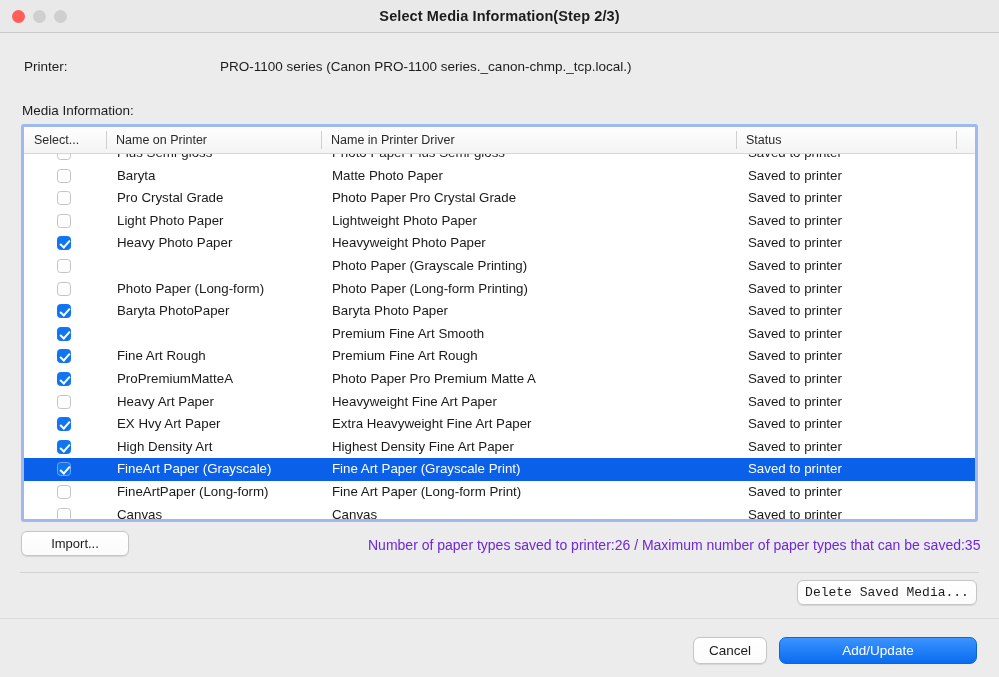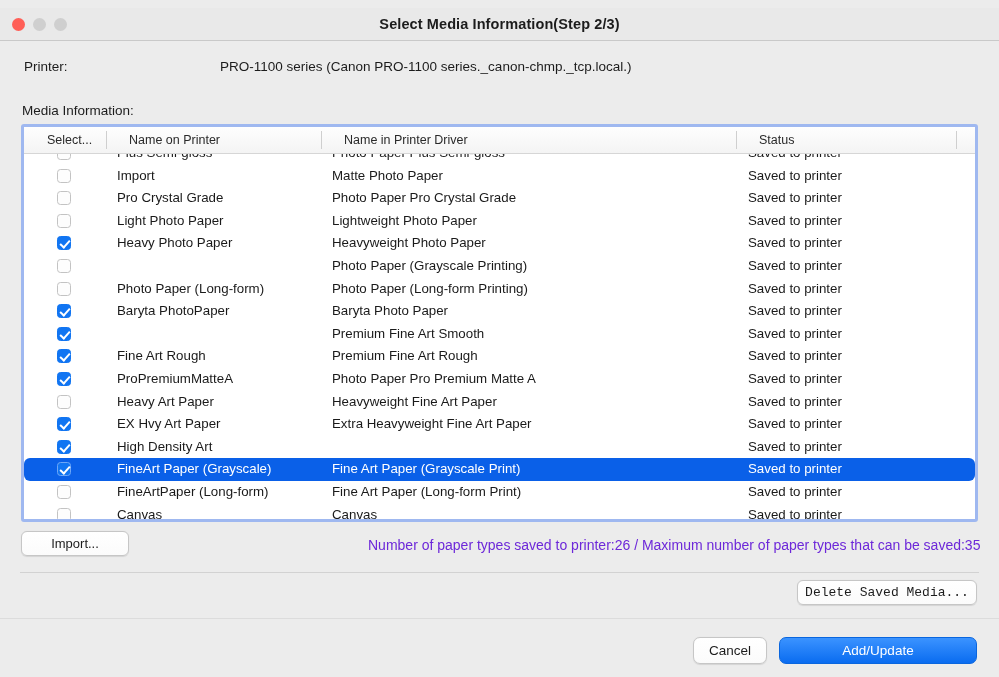--- a/index.html
+++ b/index.html
@@ -15,21 +15,21 @@
     position: relative;
     width: 999px;
     height: 677px;
     overflow: hidden;
     background: #ececec;
   }
 
   
   .titlebar {
     position: absolute;
-    left: 0; top: 8px;
+    left: 0; top: 0;
     width: 999px;
     height: 33px;
     background: #e9e9e9;
     border-bottom: 1px solid #c9c9c9;
     box-sizing: border-box;
   }
   .traffic {
     position: absolute;
     left: 12px; top: 10px;
     display: flex;
@@ -108,21 +108,21 @@
     border-bottom: 1px solid #d6d6d6;
     box-sizing: border-box;
   }
   .th {
     position: absolute;
     top: 0;
     height: 26px;
     line-height: 26px;
     font-size: 12.5px;
     color: #2a2a2a;
-    padding-left: 23px;
+    padding-left: 10px;
     box-sizing: border-box;
     white-space: nowrap;
     overflow: hidden;
   }
   .th.divider::before {
     content: "";
     position: absolute;
     left: 0; top: 4px;
     width: 1px; height: 18px;
     background: #cfcfcf;
@@ -141,21 +141,21 @@
   }
   .scroller {
     position: relative;
     margin-top: -12px;
   }
   .row {
     position: relative;
     height: 22.6px;
     white-space: nowrap;
   }
-  .row.selected { background: #0a60e8; border-radius: 6px; }
+  .row.selected { background: #0a60e8; }
   .cell {
     position: absolute;
     top: 0;
     height: 22.6px;
     line-height: 22.6px;
     font-size: 13.3px;
     color: #1a1a1a;
     overflow: hidden;
     white-space: nowrap;
   }
@@ -316,21 +316,21 @@
                 <span class="cbox"></span>
               </div>
               <div class="cell c-name">Plus Semi-gloss</div>
               <div class="cell c-driver">Photo Paper Plus Semi-gloss</div>
               <div class="cell c-status">Saved to printer</div>
             </div>
             <div class="row">
               <div class="cell c-check">
                 <span class="cbox"></span>
               </div>
-              <div class="cell c-name">Import</div>
+              <div class="cell c-name">Baryta</div>
               <div class="cell c-driver">Matte Photo Paper</div>
               <div class="cell c-status">Saved to printer</div>
             </div>
             <div class="row">
               <div class="cell c-check">
                 <span class="cbox"></span>
               </div>
               <div class="cell c-name">Pro Crystal Grade</div>
               <div class="cell c-driver">Photo Paper Pro Crystal Grade</div>
               <div class="cell c-status">Saved to printer</div>
@@ -411,20 +411,21 @@
               </div>
               <div class="cell c-name">EX Hvy Art Paper</div>
               <div class="cell c-driver">Extra Heavyweight Fine Art Paper</div>
               <div class="cell c-status">Saved to printer</div>
             </div>
             <div class="row">
               <div class="cell c-check">
                 <span class="cbox on"></span>
               </div>
               <div class="cell c-name">High Density Art</div>
+              <div class="cell c-driver">Highest Density Fine Art Paper</div>
               <div class="cell c-status">Saved to printer</div>
             </div>
             <div class="row selected">
               <div class="cell c-check">
                 <span class="cbox on"></span>
               </div>
               <div class="cell c-name">FineArt Paper (Grayscale)</div>
               <div class="cell c-driver">Fine Art Paper (Grayscale Print)</div>
               <div class="cell c-status">Saved to printer</div>
             </div>

